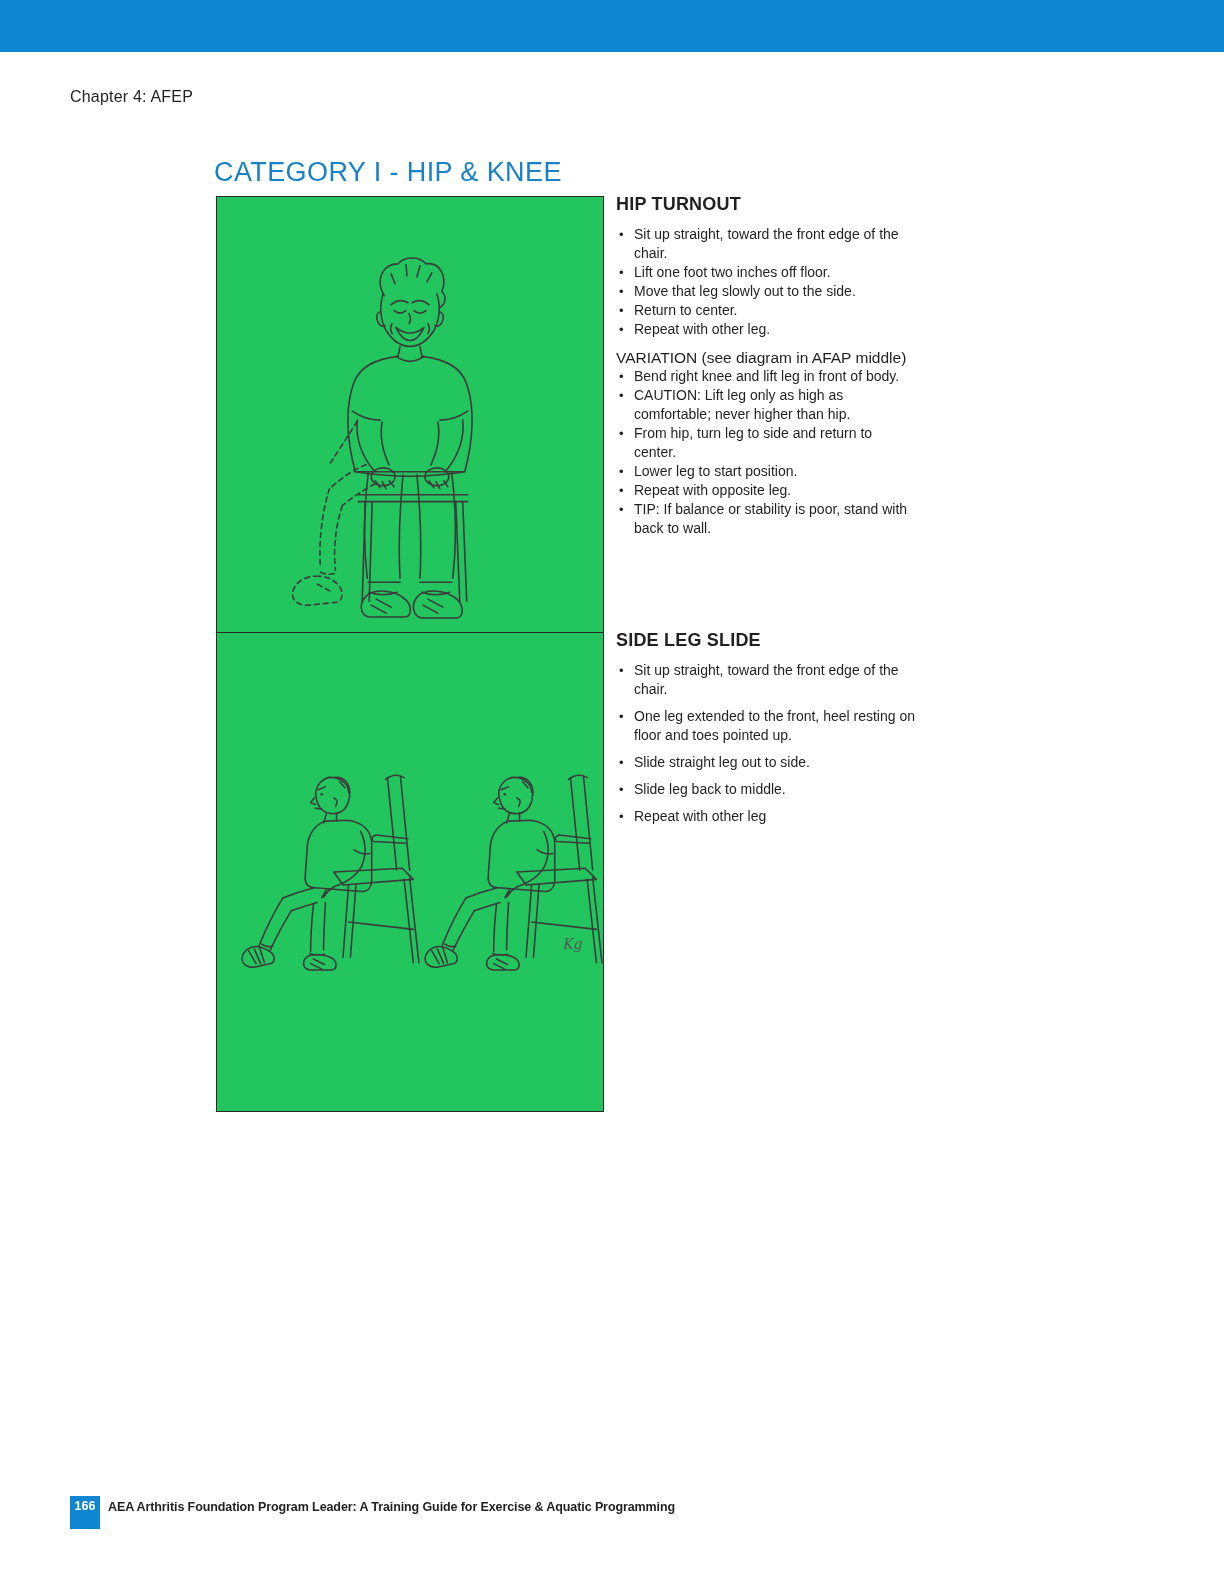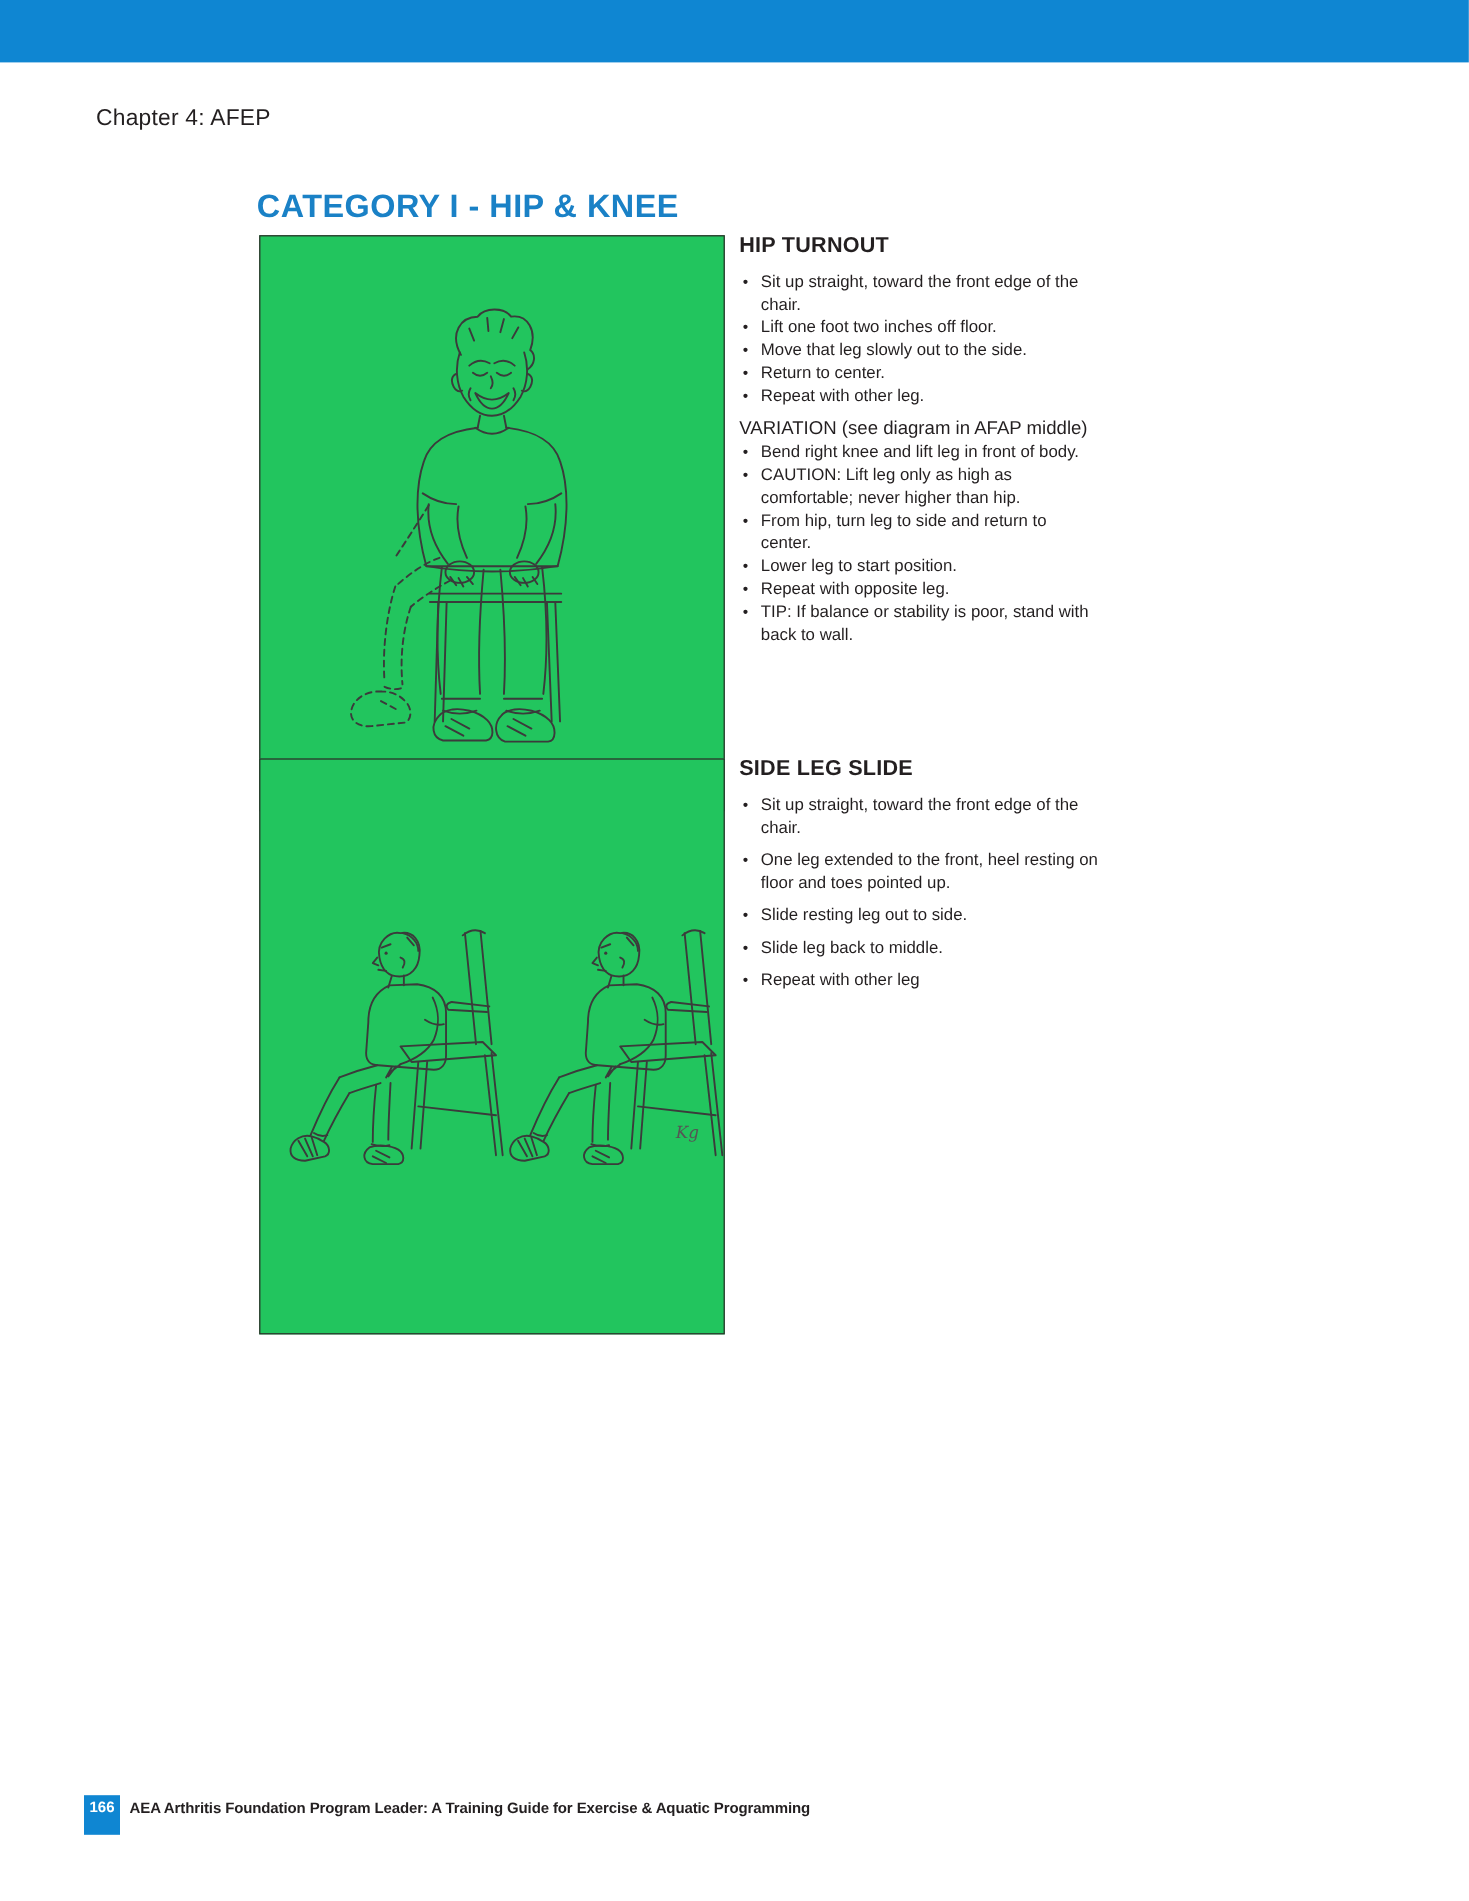--- a/index.html
+++ b/index.html
@@ -17,26 +17,26 @@
     color: var(--ink);
     position: relative;
     overflow: hidden;
   }
   .topbar {
     position: absolute; left: 0; top: 0;
     width: 1224px; height: 52px;
     background: var(--accent-blue);
   }
   .chapter {
-    position: absolute; left: 80px; top: 88px;
-    font-size: 19px; letter-spacing: 0.2px;
+    position: absolute; left: 70px; top: 88px;
+    font-size: 16px; letter-spacing: 0.2px;
   }
   .category-title {
     position: absolute; left: 214px; top: 139px;
-    font-size: 27px; font-weight: bold;
+    font-size: 27px; font-weight: normal;
     color: var(--heading-blue);
     letter-spacing: 0.4px;
   }
   .illo-box {
     position: absolute;
     width: 388px; height: 480px;
     border: 1.5px solid #2b2926;
     background: #22c55e;
   }
   #box1 { left: 216px; top: 196px; }
@@ -229,20 +229,20 @@
 </div>
 
 <div class="ex-text" id="text2">
   <h3 class="ex-title">SIDE LEG SLIDE</h3>
   <ul class="bullets spaced">
 
   <li>Sit up straight, toward the front edge of the
 chair.</li>
       <li>One leg extended to the front, heel resting on
 floor and toes pointed up.</li>
-      <li>Slide resting leg out to side.</li>
+      <li>Slide straight leg out to side.</li>
       <li>Slide leg back to middle.</li>
       <li>Repeat with other leg</li>
     </ul>
 </div>
 
 <div class="page-badge">166</div>
 <div class="footer-text">AEA Arthritis Foundation Program Leader: A Training Guide for Exercise &amp; Aquatic Programming</div>
 
 </body></html>

